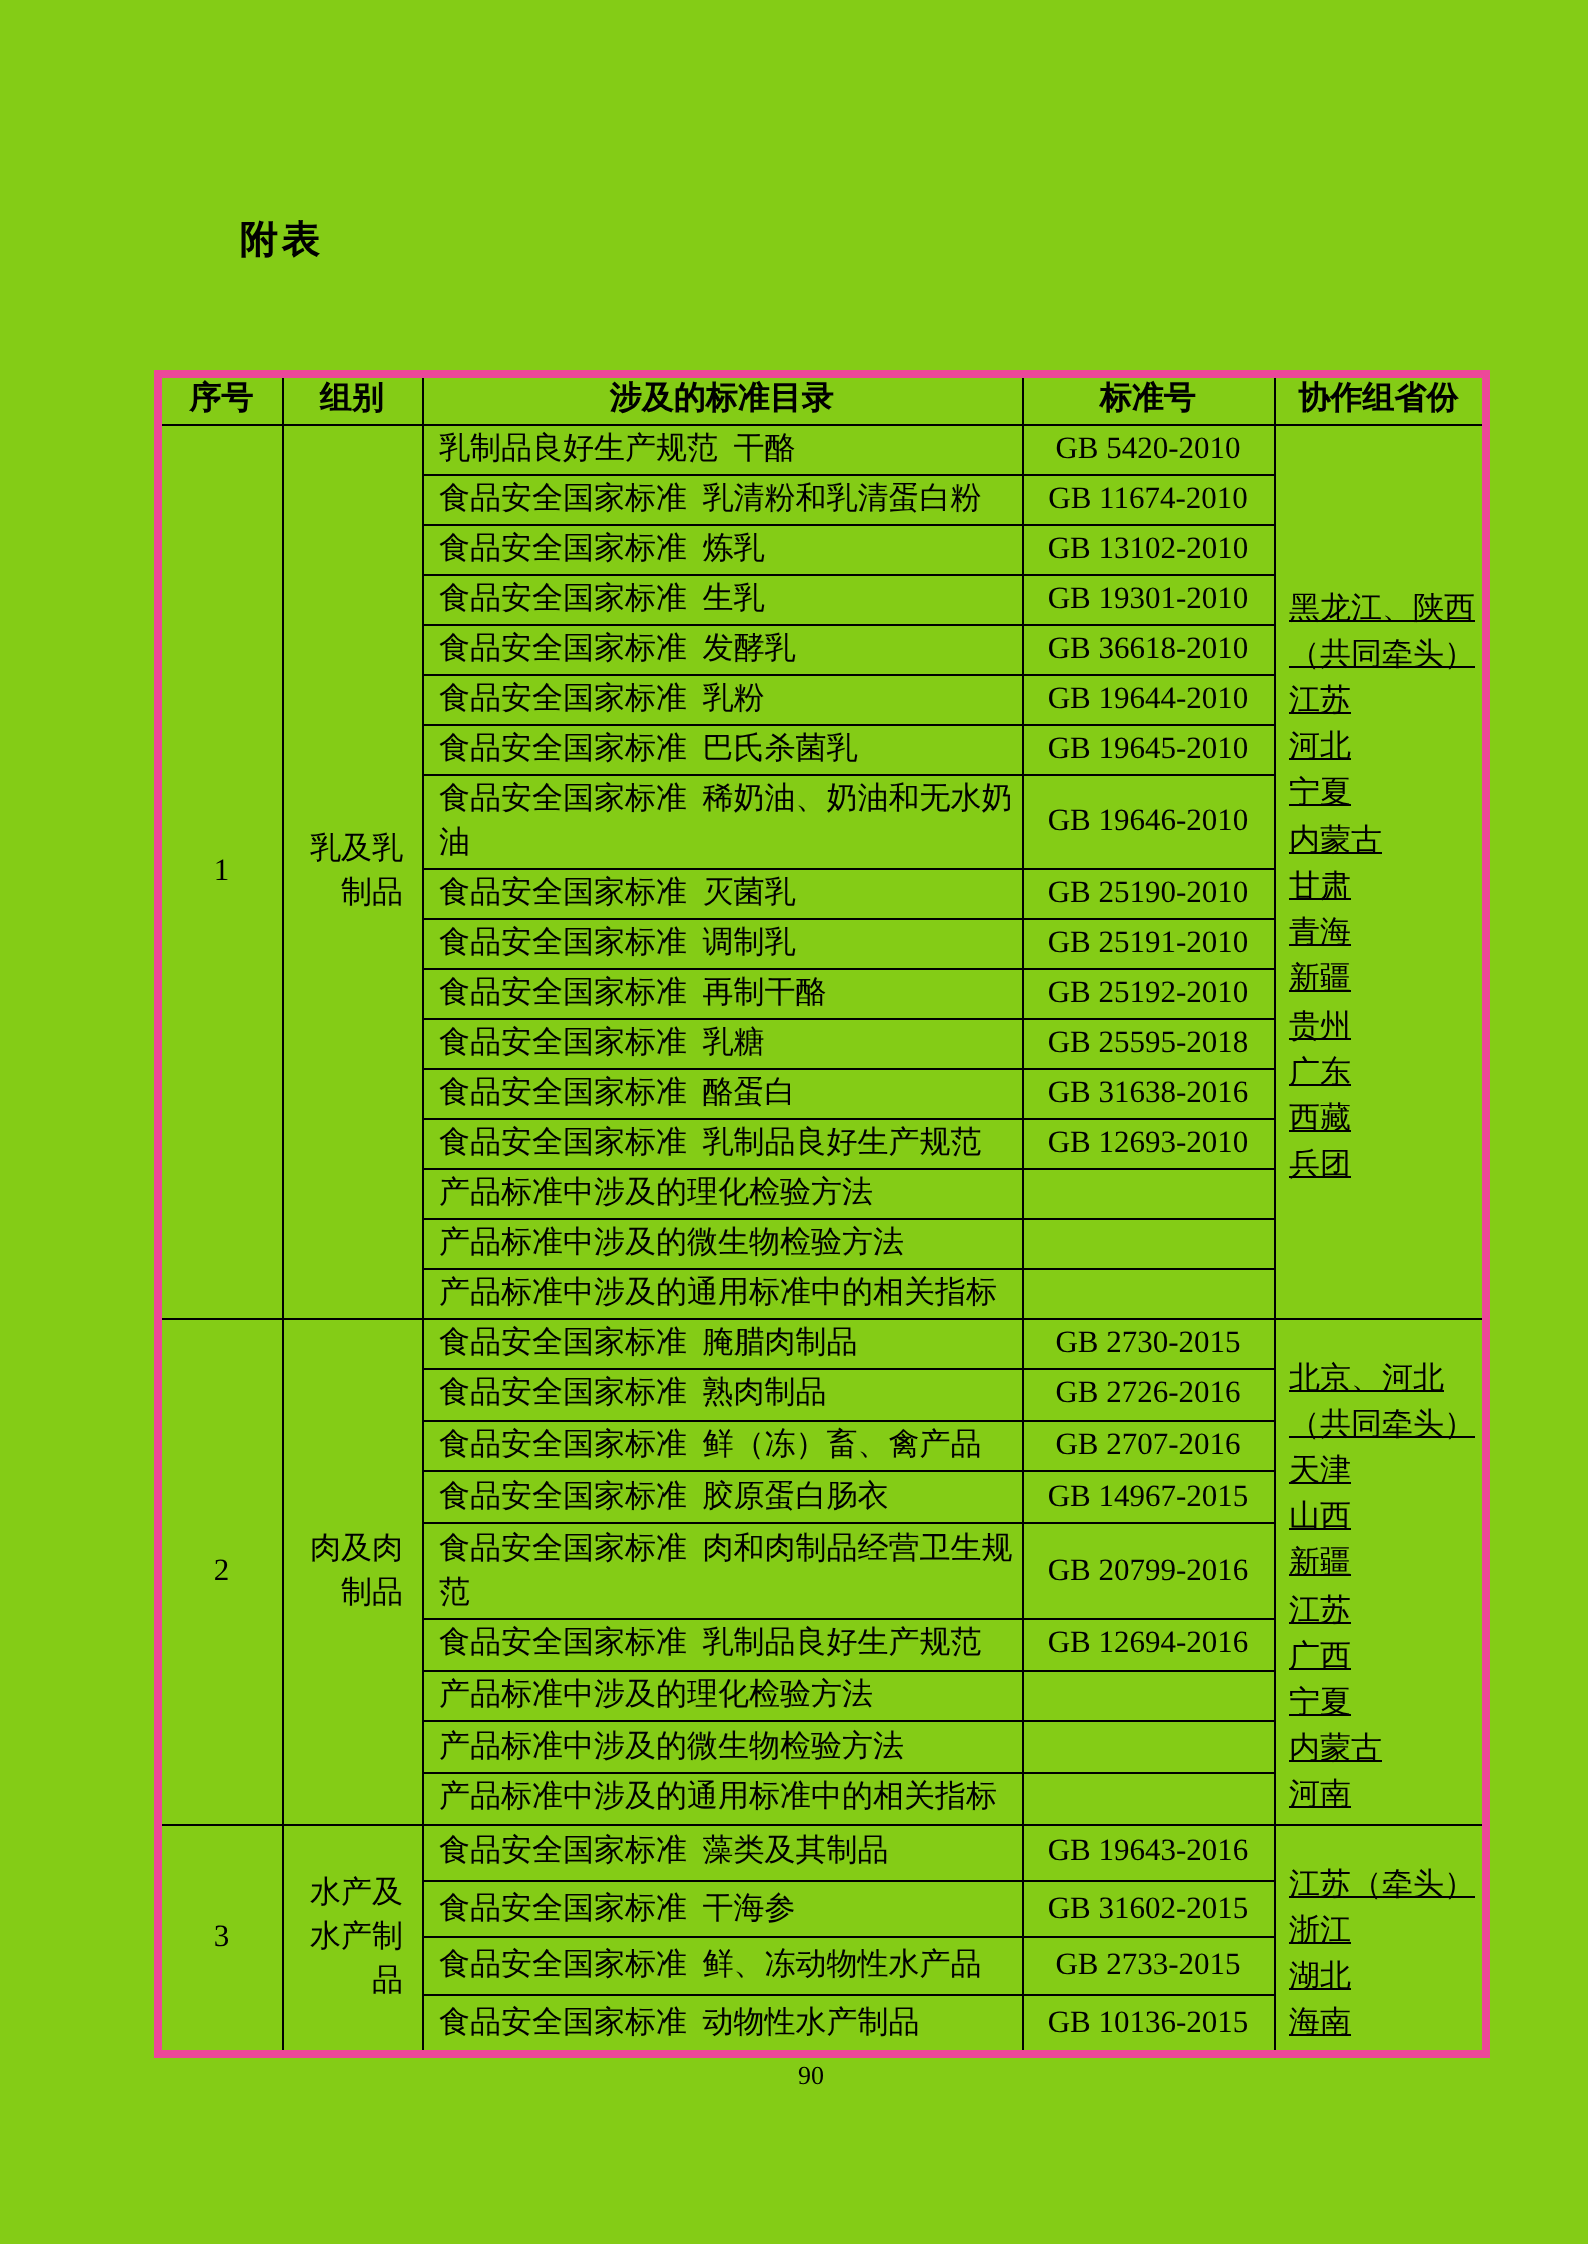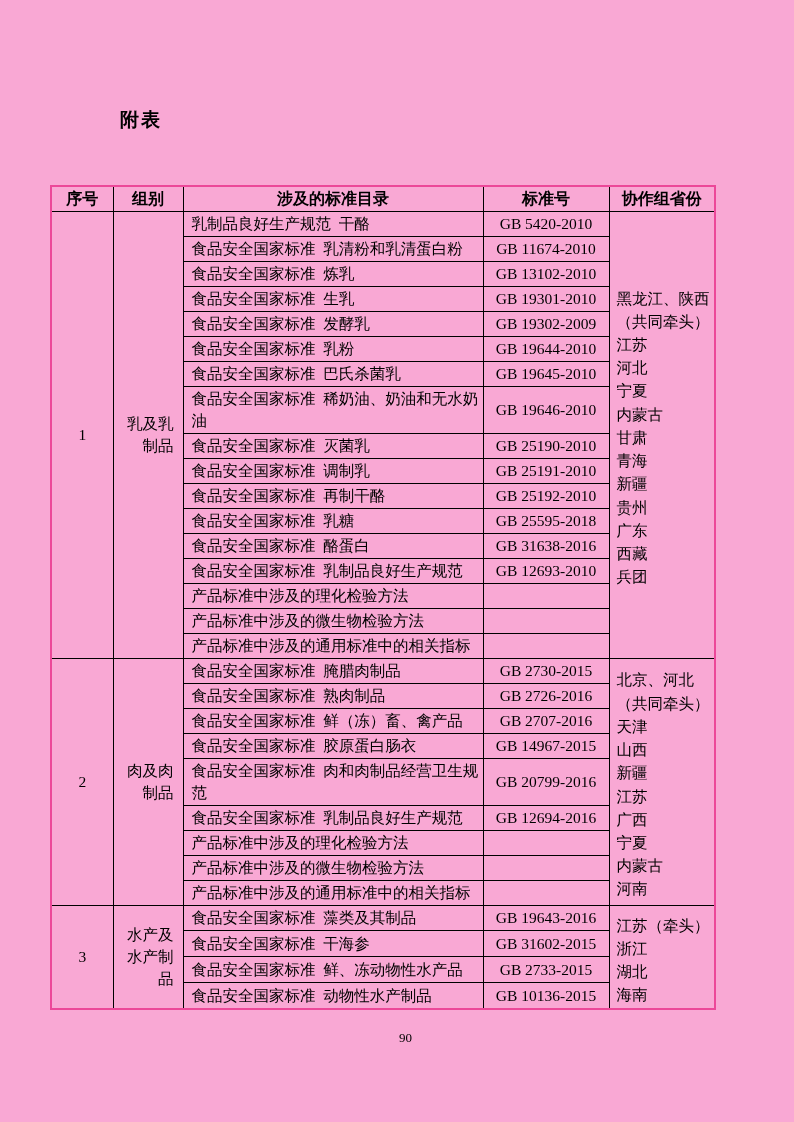--- a/index.html
+++ b/index.html
@@ -6,57 +6,57 @@
   html, body { background: #ffffff; }
   body {
     width: 794px; height: 1122px;
     font-family: "Liberation Serif", "DejaVu Serif", serif;
     color: #000;
     position: relative;
   }
   .page {
     position: absolute; left: 0; top: 0;
     width: 794px; height: 1122px;
-    background: #f9a8d4;
+    background: #84cc16;
   }
   .annex-label {
     position: absolute; left: 120px; top: 107px;
     font-family: "DejaVu Sans", "Liberation Sans", sans-serif;
     font-weight: 700; font-size: 19px; letter-spacing: 2px;
   }
   .doc-title {
     position: absolute; left: 65px; top: 150px; width: 664px;
     text-align: center; font-weight: 700; font-size: 22px;
     letter-spacing: 1px;
   }
   table.task-table {
-    position: absolute; left: 50px; top: 185px;
+    position: absolute; left: 77px; top: 185px;
     width: 664px;
     border-collapse: collapse;
     table-layout: fixed;
-    border: 2px solid #ec4899;
+    border: 4px solid #ec4899;
     font-size: 15.5px;
   }
   table.task-table th, table.task-table td {
     border: 1px solid #000;
     vertical-align: middle;
     line-height: 22px;
   }
   table.task-table th {
     height: 25px; font-weight: 700; text-align: center;
     font-size: 16px; padding: 0 2px;
   }
   td.seq-cell { text-align: center; vertical-align: middle; }
   td.cat-cell { text-align: right; vertical-align: middle; padding-left: 10px; padding-right: 9px; }
   td.name-cell {
     height: 24px; text-align: left; padding: 1px 4px 1px 8px;
     white-space: pre-wrap; word-break: break-all;
   }
   td.code-cell { height: 24px; text-align: center; padding: 1px 2px; }
-  td.prov-cell { vertical-align: top; padding: 8px 2px 2px 7px; }
+  td.prov-cell { vertical-align: top; padding: 18px 2px 2px 7px; text-decoration: underline; }
   td.prov-cell .prov-line { line-height: 23.2px; white-space: nowrap; }
   .page-number {
     position: absolute; left: 0; top: 1030px; width: 794px;
     text-align: center; font-size: 13px; padding-left: 17px;
   }
 </style>
 </head>
 <body>
 
 <div class="page">
@@ -110,21 +110,21 @@
         <tr>
           <td class="name-cell">食品安全国家标准  炼乳</td>
           <td class="code-cell">GB 13102-2010</td>
         </tr>
         <tr>
           <td class="name-cell">食品安全国家标准  生乳</td>
           <td class="code-cell">GB 19301-2010</td>
         </tr>
         <tr>
           <td class="name-cell">食品安全国家标准  发酵乳</td>
-          <td class="code-cell">GB 19302-2009</td>
+          <td class="code-cell">GB 36618-2010</td>
         </tr>
         <tr>
           <td class="name-cell">食品安全国家标准  乳粉</td>
           <td class="code-cell">GB 19644-2010</td>
         </tr>
         <tr>
           <td class="name-cell">食品安全国家标准  巴氏杀菌乳</td>
           <td class="code-cell">GB 19645-2010</td>
         </tr>
         <tr>

